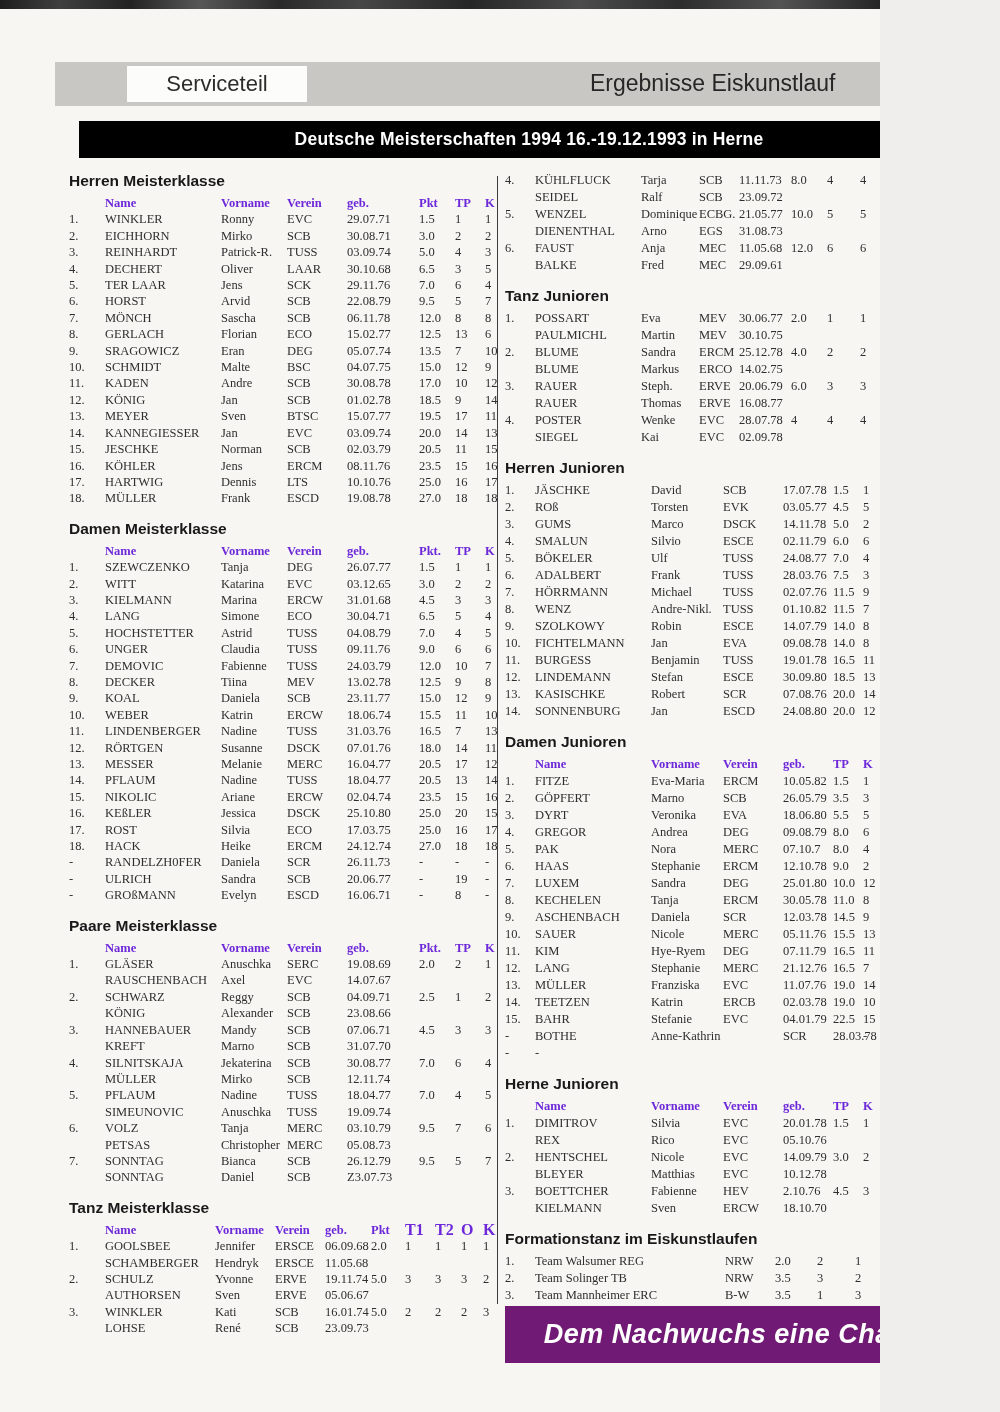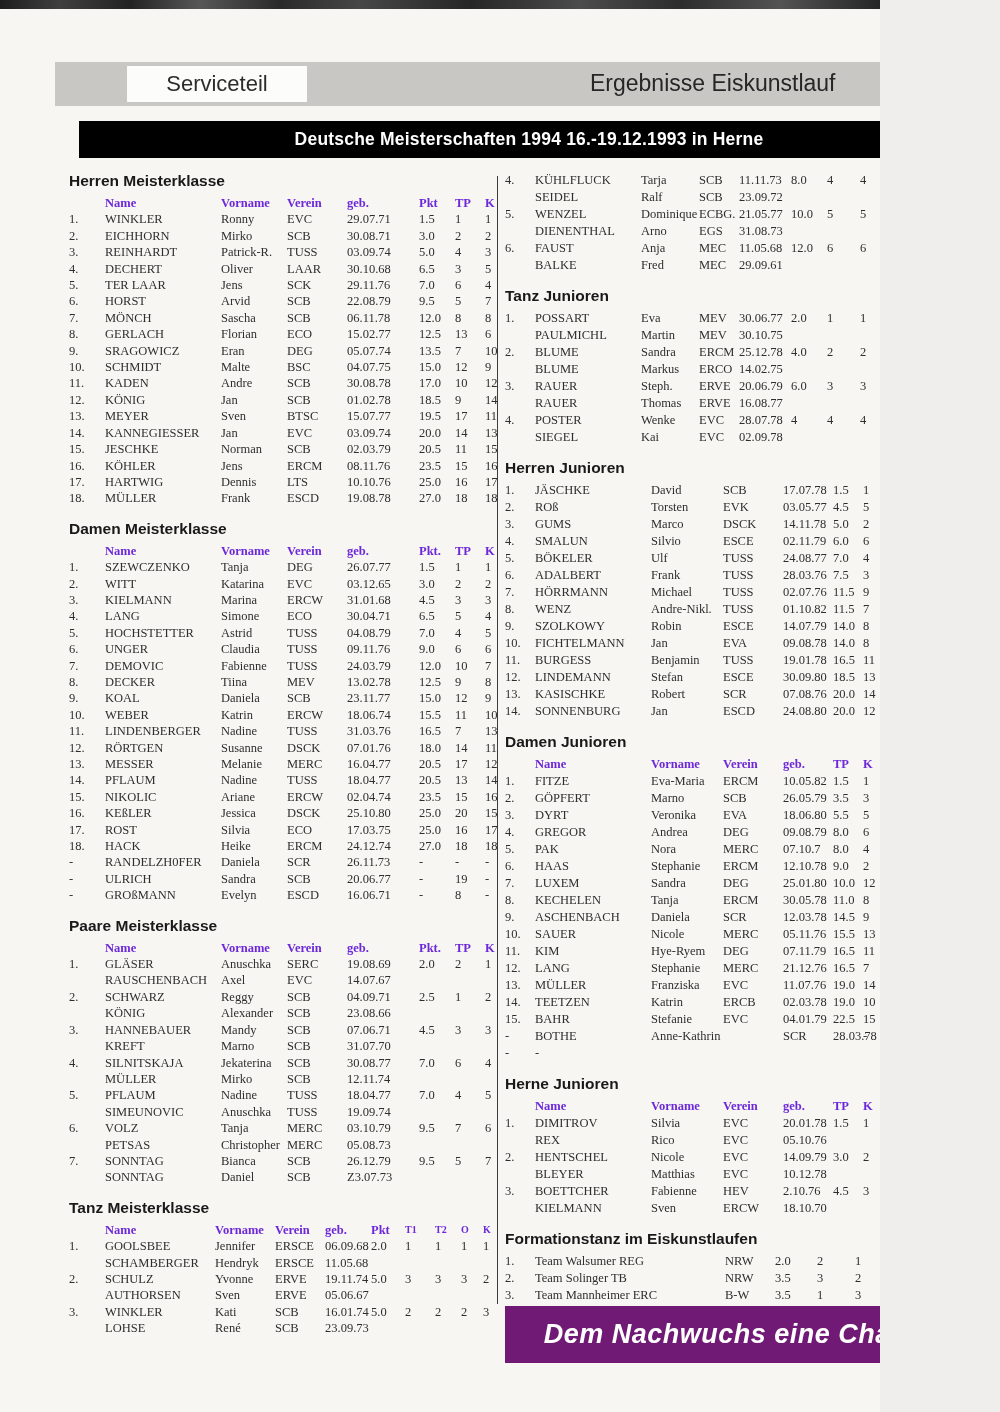--- a/index.html
+++ b/index.html
@@ -28,21 +28,21 @@
   .col-right { left:505px; width:486px; }
 
   .section { margin-bottom:13px; }
   .sec-title { font:bold 15.5px "Liberation Sans", sans-serif; color:#191919; margin-bottom:5px; }
 
   .row { display:grid; color:#2e2e2e; }
   .col-left  .row { font:12.5px/16.4px "Liberation Serif", serif; }
   .col-right .row { font:12.5px/17px "Liberation Serif", serif; }
   .cell { white-space:nowrap; overflow:visible; }
   .hdr .cell { font-weight:bold; color:#6d28d9; }
-  .small-hdr { font-size:10px; }
+  .small-hdr { font-size:16px; }
 
   .std7  { grid-template-columns:36px 116px 66px 60px 72px 36px 30px 21px; }
   .tanz  { grid-template-columns:36px 110px 60px 50px 46px 34px 30px 26px 22px 23px; }
   .tanzr { grid-template-columns:30px 106px 58px 40px 52px 36px 33px 32px 31px 37px; }
   .stdr  { grid-template-columns:30px 116px 72px 60px 50px 30px 25px 103px; }
   .form  { grid-template-columns:30px 190px 50px 42px 38px 60px; }
   .form .row, .form .cell { font-family:"Liberation Serif", serif; }
 
   .banner { position:absolute; left:505px; top:1306px; width:482px; height:57px; background:#701a75;
     color:#ffffff; display:flex; align-items:center; justify-content:center;

